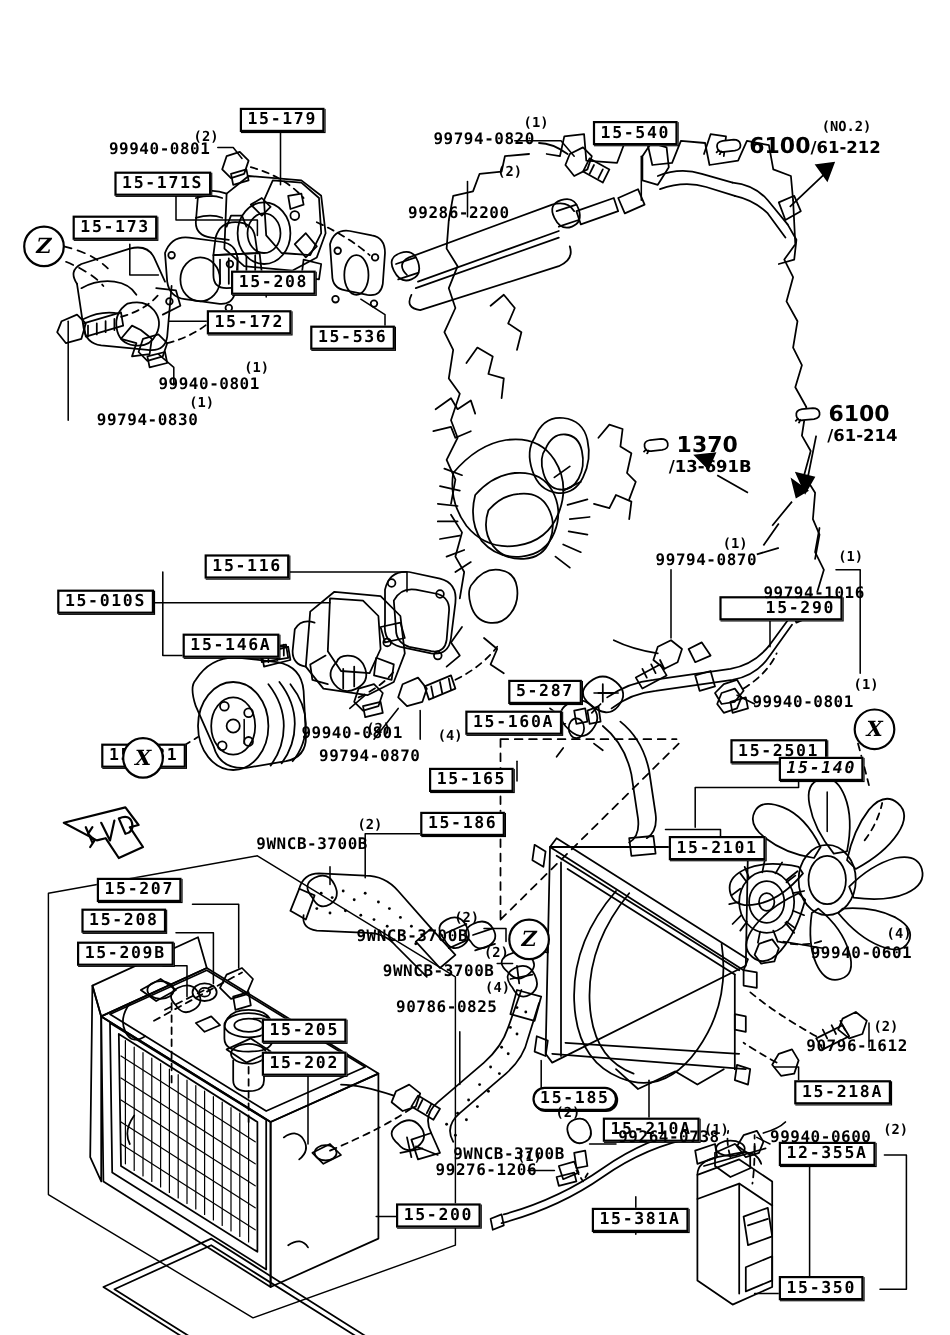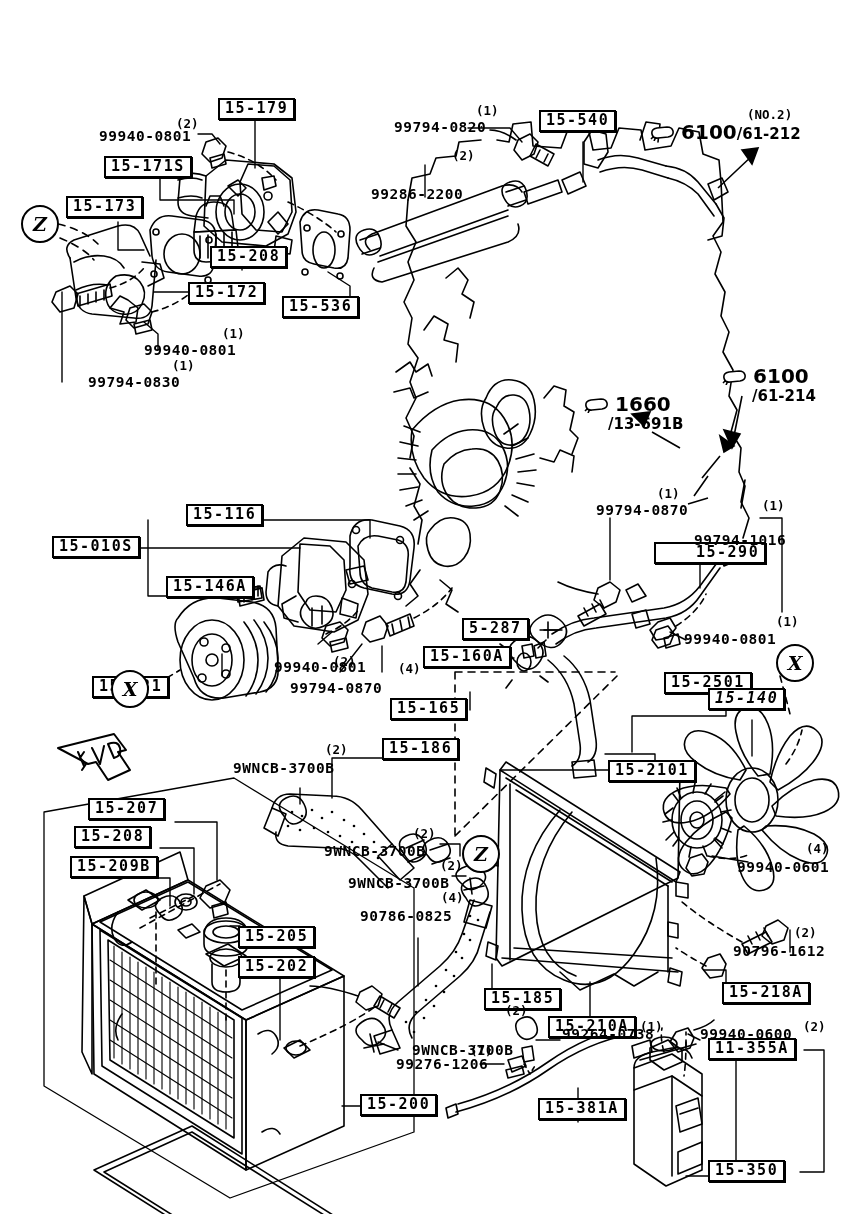--- a/index.html
+++ b/index.html
@@ -573,24 +573,24 @@
   <div class="pn" style="left:708px;top:688px;font-style:italic;">15-140</div>
   <div class="pn" style="left:608px;top:760px;">15-2101</div>
 
   <div class="pn" style="left:382px;top:738px;">15-186</div>
   <div class="pn" style="left:88px;top:798px;">15-207</div>
   <div class="pn" style="left:74px;top:826px;">15-208</div>
   <div class="pn" style="left:70px;top:856px;">15-209B</div>
   <div class="pn" style="left:238px;top:926px;">15-205</div>
   <div class="pn" style="left:238px;top:956px;">15-202</div>
 
-  <div class="pn" style="left:484px;top:988px;">15-185</div>
+  <div class="pn" style="left:484px;top:988px;border-radius:11px;">15-185</div>
   <div class="pn" style="left:548px;top:1016px;">15-210A</div>
   <div class="pn" style="left:722px;top:982px;">15-218A</div>
-  <div class="pn" style="left:708px;top:1038px;">11-355A</div>
+  <div class="pn" style="left:708px;top:1038px;">12-355A</div>
   <div class="pn" style="left:360px;top:1094px;">15-200</div>
   <div class="pn" style="left:538px;top:1098px;text-align:right;">15-381A</div>
   <div class="pn" style="left:708px;top:1160px;">15-350</div>
 
   <div class="qty" style="left:176px;top:116px;">(2)</div>
   <div class="hw" style="left:99px;top:128px;">99940-0801</div>
 
   <div class="qty" style="left:222px;top:326px;">(1)</div>
   <div class="hw" style="left:144px;top:342px;">99940-0801</div>
 
@@ -668,21 +668,21 @@
     <div style="margin-left:30px;margin-top:-2px;">
       <span class="sub">/61-214</span>
     </div>
   </div>
 
   <div class="xref" style="left:584px;top:392px;">
     <svg width="26" height="16" viewBox="0 0 26 16" style="vertical-align:-2px">
       <path d="M2 9 q-1 -5 5 -6 l10 -1 q5 0 6 4 q1 5 -5 6 l-10 1 q-5 1 -6 -4 z
                M4 11 l-3 3 M6 12 l-2 4" fill="#fff" stroke="#000" stroke-width="1.6"></path>
     </svg>
-    <span class="big">1660</span>
+    <span class="big">1370</span>
     <div style="margin-left:24px;margin-top:-2px;">
       <span class="sub">/13-691B</span>
     </div>
   </div>
 
   <svg class="art" viewBox="0 0 864 1214">
     <g fill="#000" stroke="#000" stroke-width="1.6">
       <path d="M718 188 l36 -34 M742 150 l16 -2 -6 16 z"></path>
       <path d="M742 396 l-8 40 M732 448 l-8 -18 16 4 z"></path>
       <path d="M680 448 l-28 -16 M644 426 l-12 -12 18 -2 z"></path>

